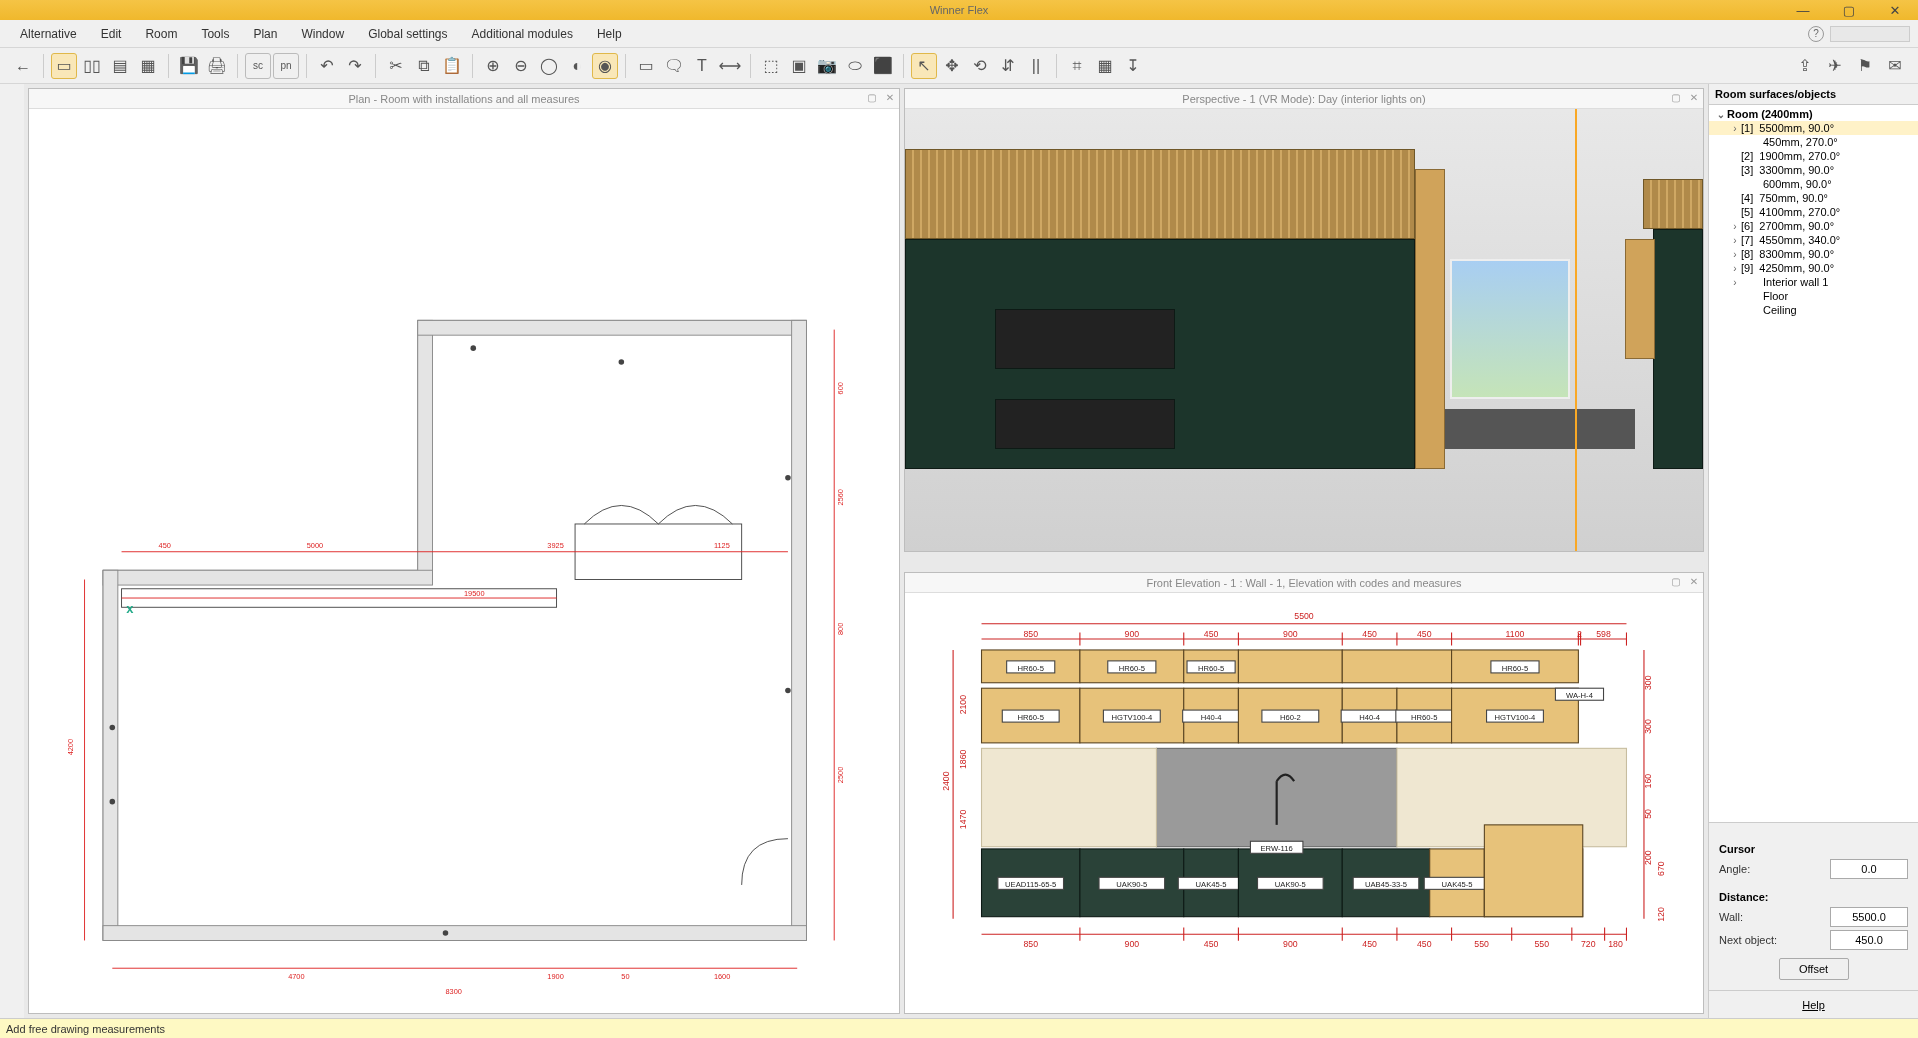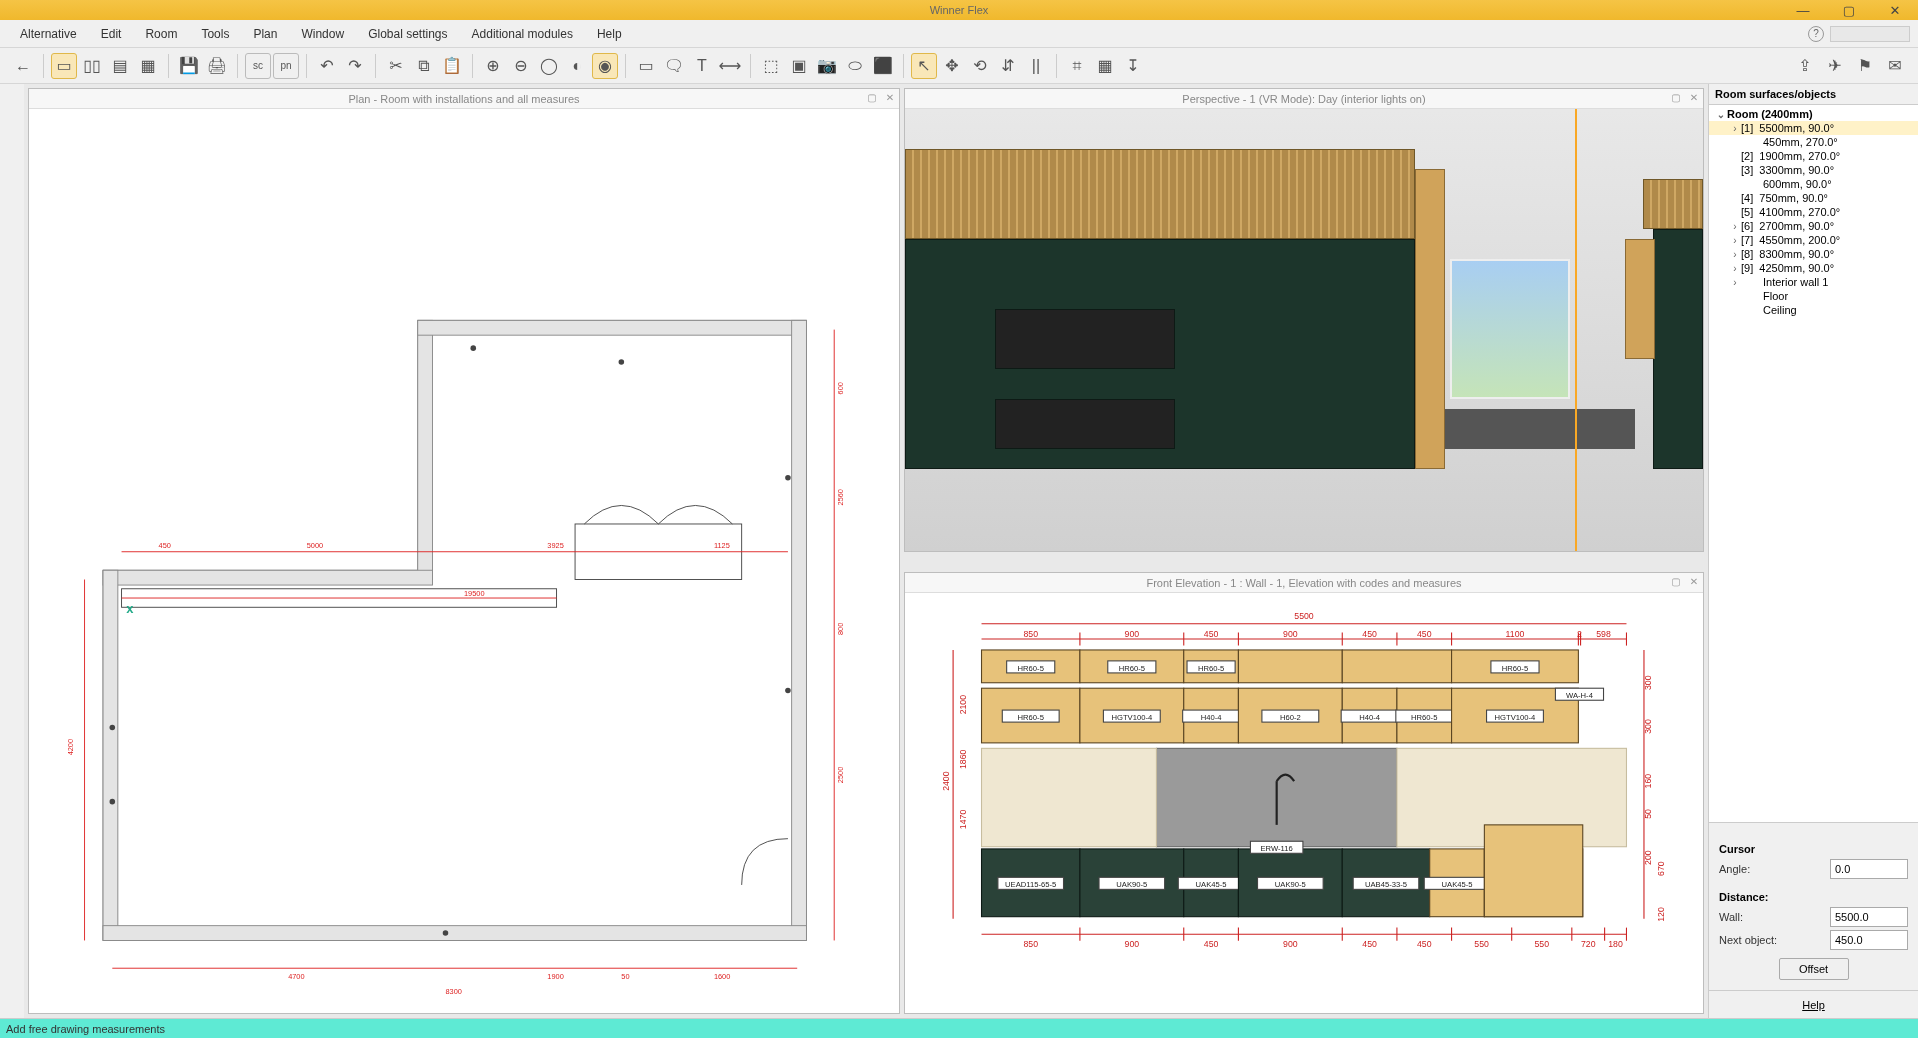--- a/index.html
+++ b/index.html
@@ -73,27 +73,27 @@
 .tree-row.bold { font-weight:bold;}
 .tree-chev { width:12px; text-align:center; color:#666; font-size:10px; user-select:none;}
 .tree-indent-0 { padding-left: 6px;}
 .tree-indent-1 { padding-left: 20px;}
 
 
 .cursor-panel { border-top:1px solid #ccc; padding:8px 10px 10px; font-size:11px; background:#f0f0f0;}
 .cursor-panel .section-hd { font-weight:bold; margin: 12px 0 4px;}
 .cursor-panel .row { display:flex; align-items:center; margin:3px 0; justify-content:space-between; }
 .cursor-panel .row label { color:#333; }
-.cursor-panel .row input { width: 78px; height:20px; border:1px solid #aaa; font-size:11px; padding:0 4px; text-align:left;}
+.cursor-panel .row input { width: 78px; height:20px; border:1px solid #aaa; font-size:11px; padding:0 4px; text-align:center;}
 .cursor-panel button { margin-top:8px; width:70px; height:22px; font-size:11px; background:#f0f0f0; border:1px solid #aaa; border-radius:2px; display:block; margin-left:auto; margin-right:auto;}
 .help-bar { height:28px; border-top:1px solid #ccc; display:flex; align-items:center; justify-content:center; font-size:11px; background:#f0f0f0; text-decoration:underline;}
 .help-bar span { letter-spacing:0;}
 
 
-.statusbar { height: 20px; background: #5eead4; border-top: 1px solid #ccc; font-size: 11px; color: #333; display: flex; align-items: center; padding: 0 6px; }
+.statusbar { height: 20px; background: #fef9c3; border-top: 1px solid #ccc; font-size: 11px; color: #333; display: flex; align-items: center; padding: 0 6px; }
 @media (max-width:0){}
 
 
 .toolbar .spacer { flex:1; }
 .toolbar .tr-icons { display:flex; gap:4px; padding-right:4px;}
 .toolbar .tr-icons .tb-btn { width:26px; height:26px;}
 </style>
 </head>
 <body>
 
@@ -509,21 +509,21 @@
             <span>4100mm, 270.0°</span>
           </div>
           <div class="tree-row tree-indent-1">
             <span class="tree-chev">›</span>
             <span>[6]&nbsp;&nbsp;</span>
             <span>2700mm, 90.0°</span>
           </div>
           <div class="tree-row tree-indent-1">
             <span class="tree-chev">›</span>
             <span>[7]&nbsp;&nbsp;</span>
-            <span>4550mm, 200.0°</span>
+            <span>4550mm, 340.0°</span>
           </div>
           <div class="tree-row tree-indent-1">
             <span class="tree-chev">›</span>
             <span>[8]&nbsp;&nbsp;</span>
             <span>8300mm, 90.0°</span>
           </div>
           <div class="tree-row tree-indent-1">
             <span class="tree-chev">›</span>
             <span>[9]&nbsp;&nbsp;</span>
             <span>4250mm, 90.0°</span>

